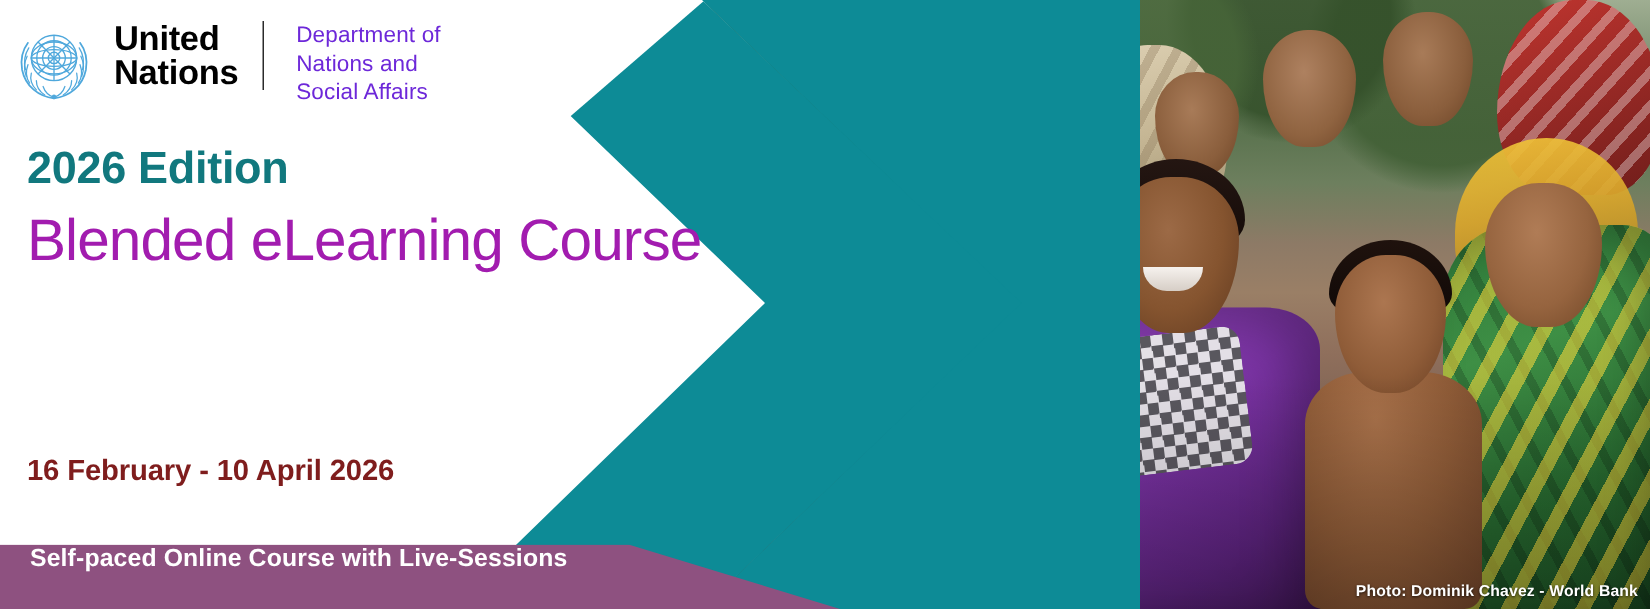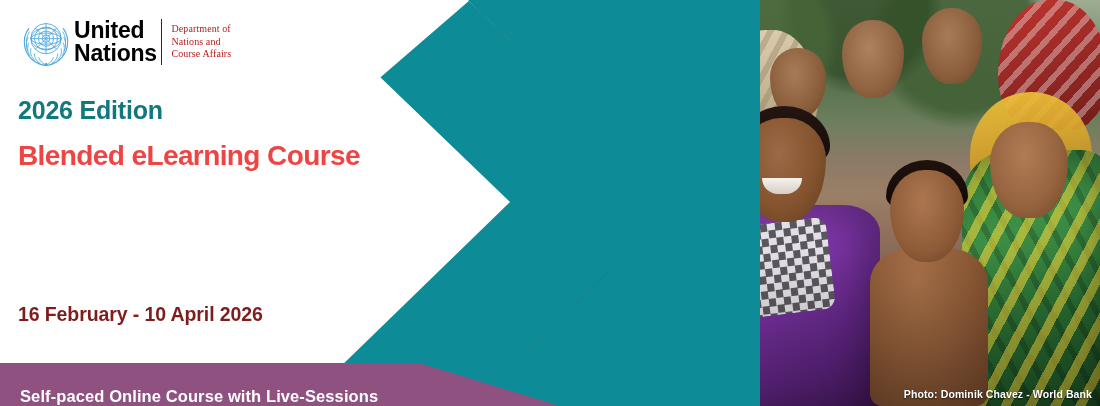--- a/index.html
+++ b/index.html
@@ -200,77 +200,76 @@
   .footer-bar {
     position: absolute;
     left: 0;
     top: 363px;
     width: 560px;
     height: 43px;
     background: #8e5180;
     -webkit-clip-path: polygon(0 0, 419px 0, 560px 43px, 0 43px);
     clip-path: polygon(0 0, 419px 0, 560px 43px, 0 43px);
     display: flex;
-    align-items: flex-end;
+    align-items: flex-start;
   }
   .footer-text {
     color: #ffffff;
     font-size: 16.5px;
     font-weight: bold;
     letter-spacing: 0.1px;
     padding-left: 20px;
     white-space: nowrap;
   }
 
   
   .logo-row {
     position: absolute;
-    left: 18px;
+    left: 8px;
     top: 14px;
     display: flex;
-    align-items: center;
+    gap: 12px;
   }
   .un-emblem { width: 56px; height: 56px; display: block; }
   .un-wordmark {
     font-size: 23px;
     font-weight: bold;
     line-height: 1.02;
     color: #000000;
     letter-spacing: -0.2px;
   }
   .un-divider {
     width: 1.5px;
     height: 46px;
     background: #2b2b2b;
     margin: 0 9px 0 4px;
   }
   .un-dept {
-    font-size: 10px;
+    font-size: 15px;
     line-height: 1.28;
-    color: #b91c1c;
+    color: #6d28d9;
     letter-spacing: 0.1px;
-    font-family: Liberation Serif, serif;
   }
 
   .edition {
     position: absolute;
     left: 18px;
     top: 96px;
-    font-size: 25px;
+    font-size: 30px;
     font-weight: bold;
     color: #11787e;
     letter-spacing: -0.2px;
   }
   .course-title {
     position: absolute;
     left: 18px;
     top: 141px;
-    font-size: 28px;
-    font-weight: bold;
-    color: #ef4444;
+    font-size: 39px;
+    font-weight: normal;
+    color: #a21caf;
     letter-spacing: -0.6px;
     line-height: 1.05;
   }
   .course-sub {
     position: absolute;
     left: 18px;
     top: 208px;
     font-size: 25px;
     font-weight: bold;
     color: #11787e;
@@ -437,21 +436,21 @@
     <div>
       <div class="un-wordmark">United</div>
       <div class="un-wordmark">Nations</div>
     </div>
 
     <div class="un-divider"></div>
 
     <div class="un-dept">
       <div>Department of</div>
       <div>Nations and</div>
-      <div>Course Affairs</div>
+      <div>Social Affairs</div>
     </div>
   </div>
 
   <div class="edition">2026 Edition</div>
 
   <div class="course-title">Blended eLearning Course</div>
 
 
   <div class="course-dates">16 February - 10 April 2026</div>
 

